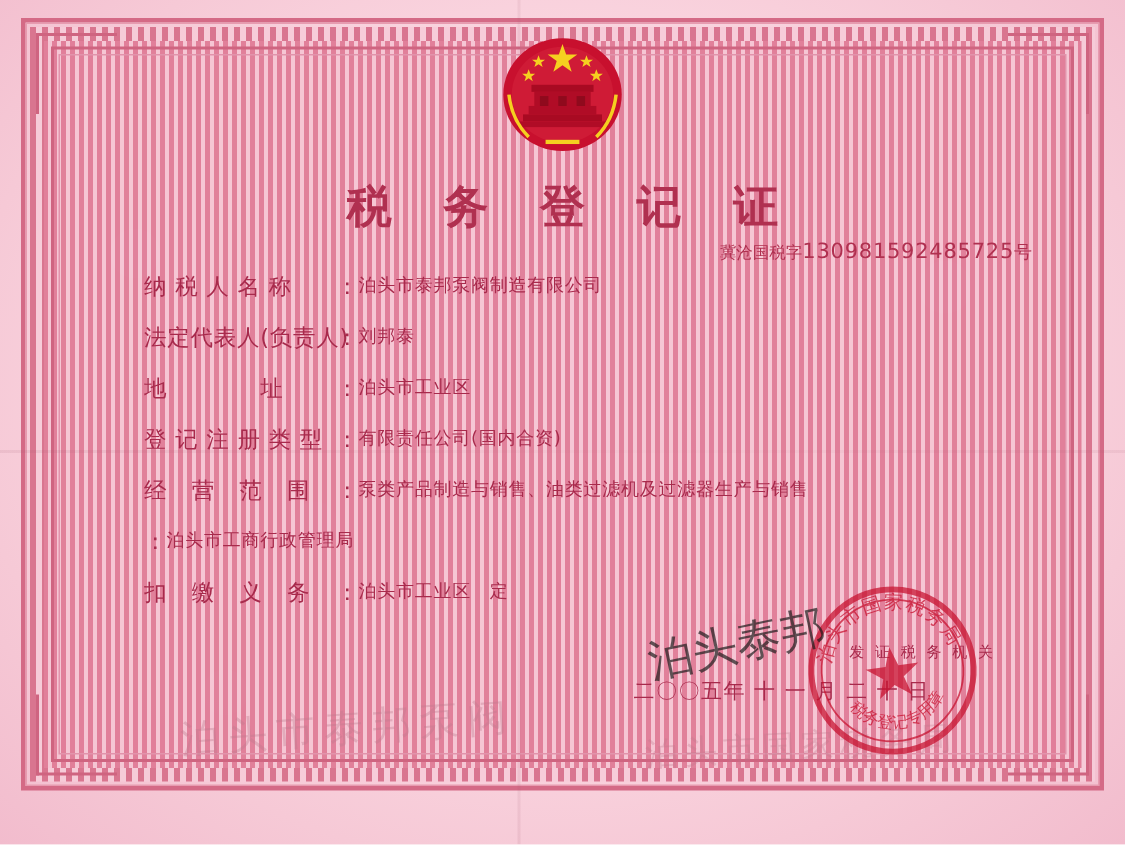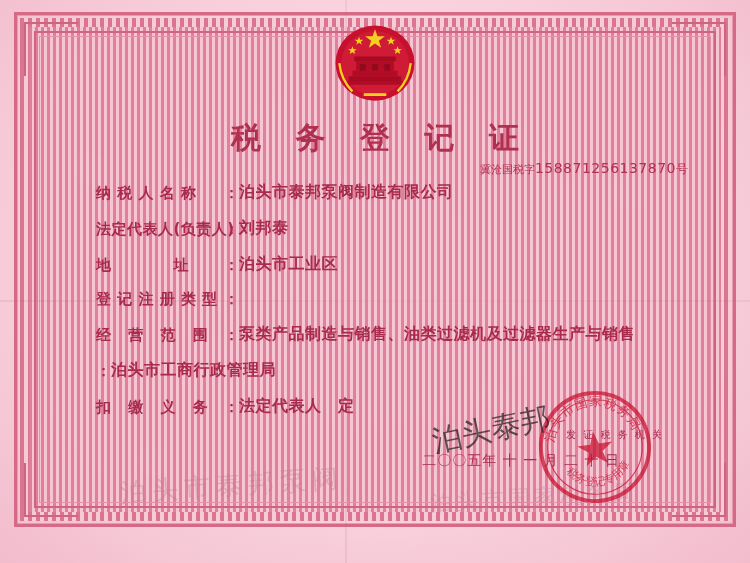--- a/index.html
+++ b/index.html
@@ -117,40 +117,39 @@
   
   .fields {
     position: absolute;
     left: 96px;
     top: 182px;
     right: 60px;
     z-index: 5;
   }
   .row {
     display: flex;
-    align-items: flex-end;
+    align-items: flex-start;
     margin-bottom: 15px;
     color: #a82a4c;
-    font-weight: bold;
   }
   .label {
     width: 128px;
     flex: 0 0 128px;
     font-size: 15px;
     letter-spacing: 0.5px;
     white-space: nowrap;
     color: #a82a4c;
   }
   .label.sp { letter-spacing: 6px; }
   .colon {
     flex: 0 0 10px;
     font-size: 15px;
   }
   .value {
-    font-size: 16px;
+    font-size: 12px;
     color: #a82a4c;
     letter-spacing: 0.5px;
   }
 
   
   .issuer {
     position: absolute;
     right: 86px;
     top: 428px;
     font-size: 10px;
@@ -292,21 +291,21 @@
     <polygon points="74,30 75.2,33.2 78.6,33.2 75.9,35.2 76.9,38.4 74,36.4 71.1,38.4 72.1,35.2 69.4,33.2 72.8,33.2" fill="#f5d020"></polygon>
 
     <path d="M12 48 q2 18 14 30" stroke="#f5d020" stroke-width="2.5" fill="none"></path>
     <path d="M88 48 q-2 18 -14 30" stroke="#f5d020" stroke-width="2.5" fill="none"></path>
     <rect x="38" y="80" width="24" height="3" fill="#f5d020"></rect>
   </svg>
 
   <div class="title">税 务 登 记 证</div>
 
   <div class="numline">
-    <span class="prefix">冀沧国税字</span><span class="digits">158871256137870</span><span class="suffix">号</span>
+    <span class="prefix">冀沧国税字</span><span class="digits">130981592485725</span><span class="suffix">号</span>
   </div>
 
   <div class="fields">
 
     <div class="row">
       <span class="label">纳 税 人 名 称</span>
       <span class="colon">：</span>
       <span class="value">泊头市泰邦泵阀制造有限公司</span>
     </div>
 
@@ -318,37 +317,38 @@
 
     <div class="row">
       <span class="label">地　　　　址</span>
       <span class="colon">：</span>
       <span class="value">泊头市工业区</span>
     </div>
 
     <div class="row">
       <span class="label">登 记 注 册 类 型</span>
       <span class="colon">：</span>
+      <span class="value">有限责任公司(国内合资)</span>
     </div>
 
     <div class="row">
       <span class="label sp">经 营 范 围</span>
       <span class="colon">：</span>
       <span class="value">泵类产品制造与销售、油类过滤机及过滤器生产与销售</span>
     </div>
 
     <div class="row">
       <span class="colon">：</span>
       <span class="value">泊头市工商行政管理局</span>
     </div>
 
     <div class="row">
       <span class="label sp">扣 缴 义 务</span>
       <span class="colon">：</span>
-      <span class="value">法定代表人　定</span>
+      <span class="value">泊头市工业区　定</span>
     </div>
 
   </div>
 
   <div class="wm-seal">泊头市泰邦泵阀</div>
   <div class="wm-seal2">泊头市国家税务局</div>
 
   <div class="issuer">发 证 税 务 机 关</div>
   <div class="issue-date">二〇〇五年 十 一 月 二 十 日</div>
 

